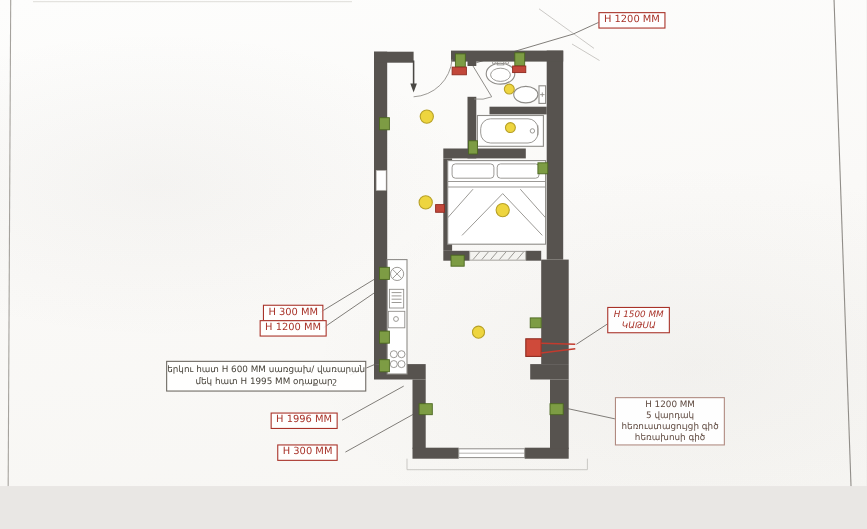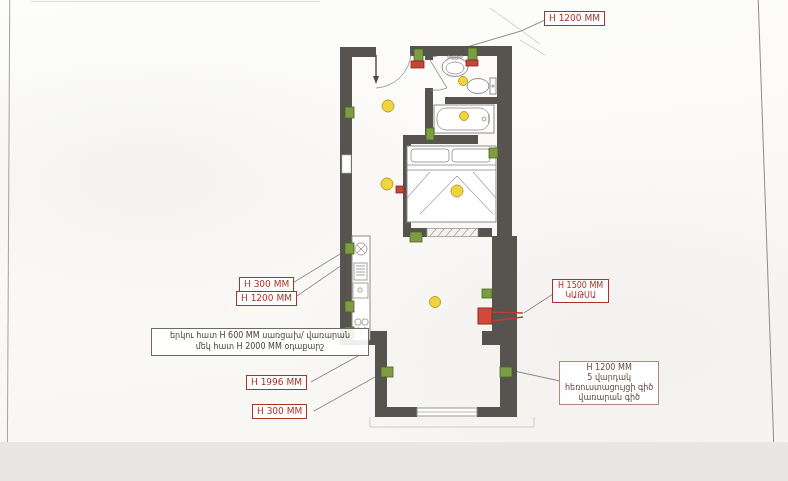--- a/index.html
+++ b/index.html
@@ -19,21 +19,21 @@
   .outlet{fill:var(--outlet_fill);stroke:var(--outlet_stroke);stroke-width:.8;}
   .switch{fill:var(--switch_fill);stroke:var(--switch_stroke);stroke-width:.8;}
   .boiler{fill:var(--boiler_fill);stroke:var(--switch_stroke);stroke-width:1;}
   .pipe{stroke:var(--pipe_red);stroke-width:1.4;fill:none;}
   .leader{stroke:var(--leader);stroke-width:.8;fill:none;}
   .lbl{position:absolute;border:1px solid var(--label_red);color:var(--label_red);
        background:rgba(255,255,255,.9);font-size:9px;line-height:1.2;
        padding:1px 4px;white-space:nowrap;}
   .lbl.multi{text-align:center;font-size:8px;line-height:1.25;padding:1px 5px;}
   .lbl.note{border-color:var(--note_border);color:var(--note_text);text-align:center;
-            font-size:8px;line-height:1.35;padding:2px 18px;}
+            font-size:8px;line-height:1.35;padding:2px 0;}
   .lbl.sockets{border-color:#b08a80;color:#5f4a40;}
 </style>
 </head>
 <body>
 
 <div class="page">
 
   <div class="edge" style="left:8px;top:0;width:1px;height:470px;background:#a5a29d;transform:rotate(.3deg);"></div>
   <div class="edge" style="left:766px;top:-4px;width:1px;height:482px;background:#908d88;transform:rotate(-2deg);"></div>
   <div class="edge" style="left:8px;top:469px;width:750px;height:1.5px;background:#7d7a76;transform:rotate(.1deg);"></div>
@@ -186,32 +186,32 @@
   </svg>
 
   <div class="lbl" style="left:544px;top:11px;">H 1200 MM</div>
 
   <div class="lbl" style="left:239px;top:277px;">H 300 MM</div>
 
   <div class="lbl" style="left:236px;top:291px;">H 1200 MM</div>
 
   <div class="lbl note" style="left:151px;top:328px;">
     <div>երկու հատ H 600 MM  սառցախ/ վառարան</div>
-    <div>մեկ հատ  H 2000  MM օդաքարշ</div>
+    <div>մեկ հատ  H 1995  MM օդաքարշ</div>
   </div>
 
   <div class="lbl" style="left:246px;top:375px;">H 1996 MM</div>
 
   <div class="lbl" style="left:252px;top:404px;">H 300 MM</div>
 
-  <div class="lbl multi" style="left:552px;top:279px;">
+  <div class="lbl multi" style="left:552px;top:279px;font-style:italic;">
     <div>H 1500 MM</div>
     <div>ԿԱԹՍԱ</div>
   </div>
 
   <div class="lbl multi sockets" style="left:559px;top:361px;">
     <div>H 1200 MM</div>
     <div>5 վարդակ</div>
     <div>հեռուստացույցի գիծ</div>
-    <div>վառարան գիծ</div>
+    <div>հեռախոսի գիծ</div>
   </div>
 
 </div>
 
 </body></html>

